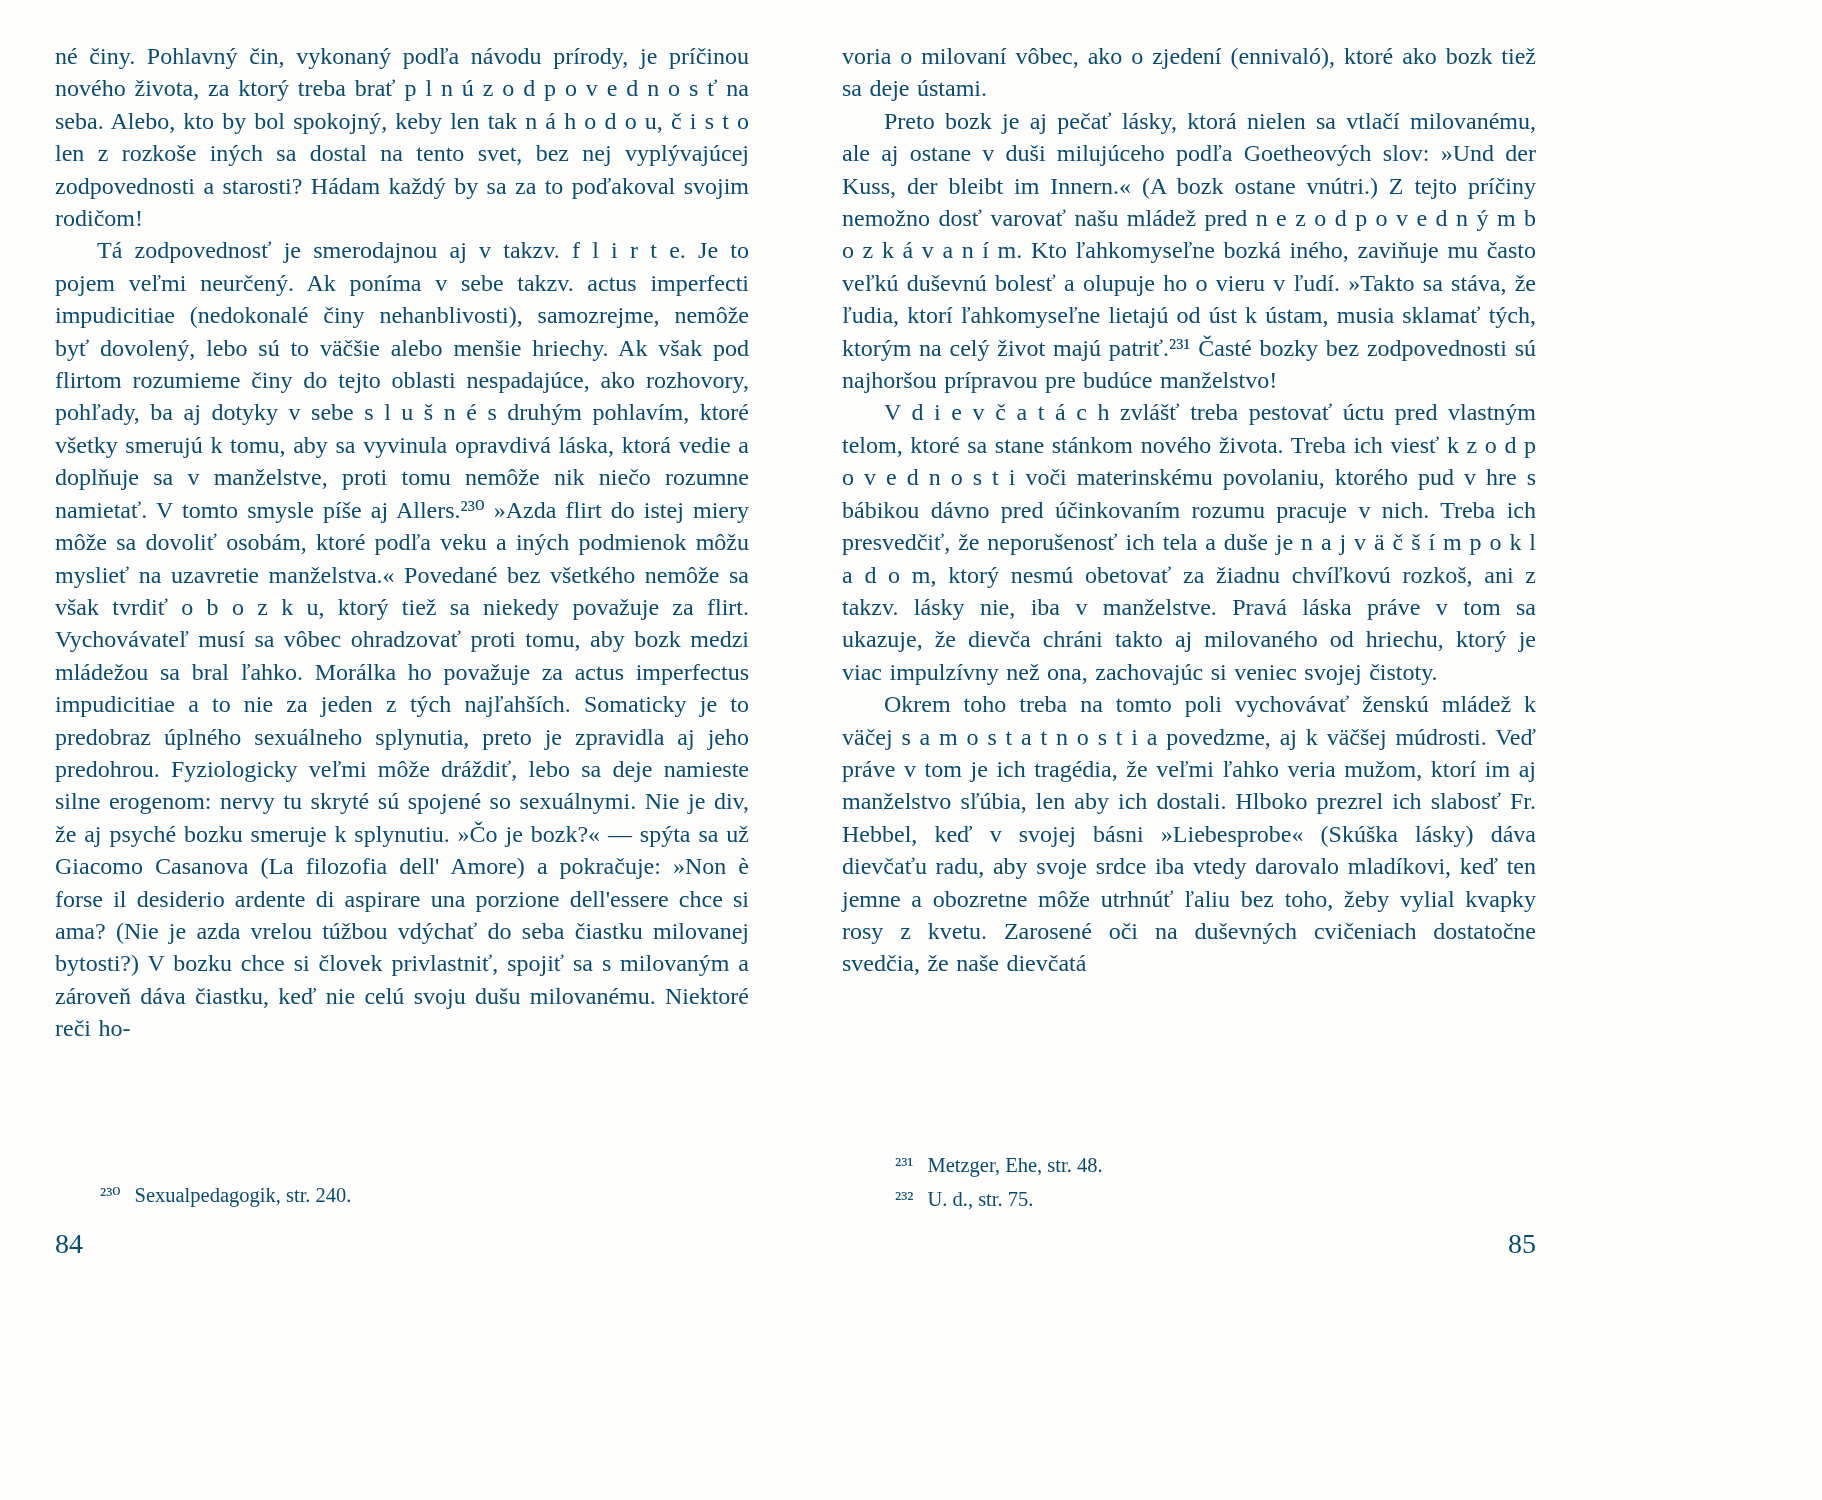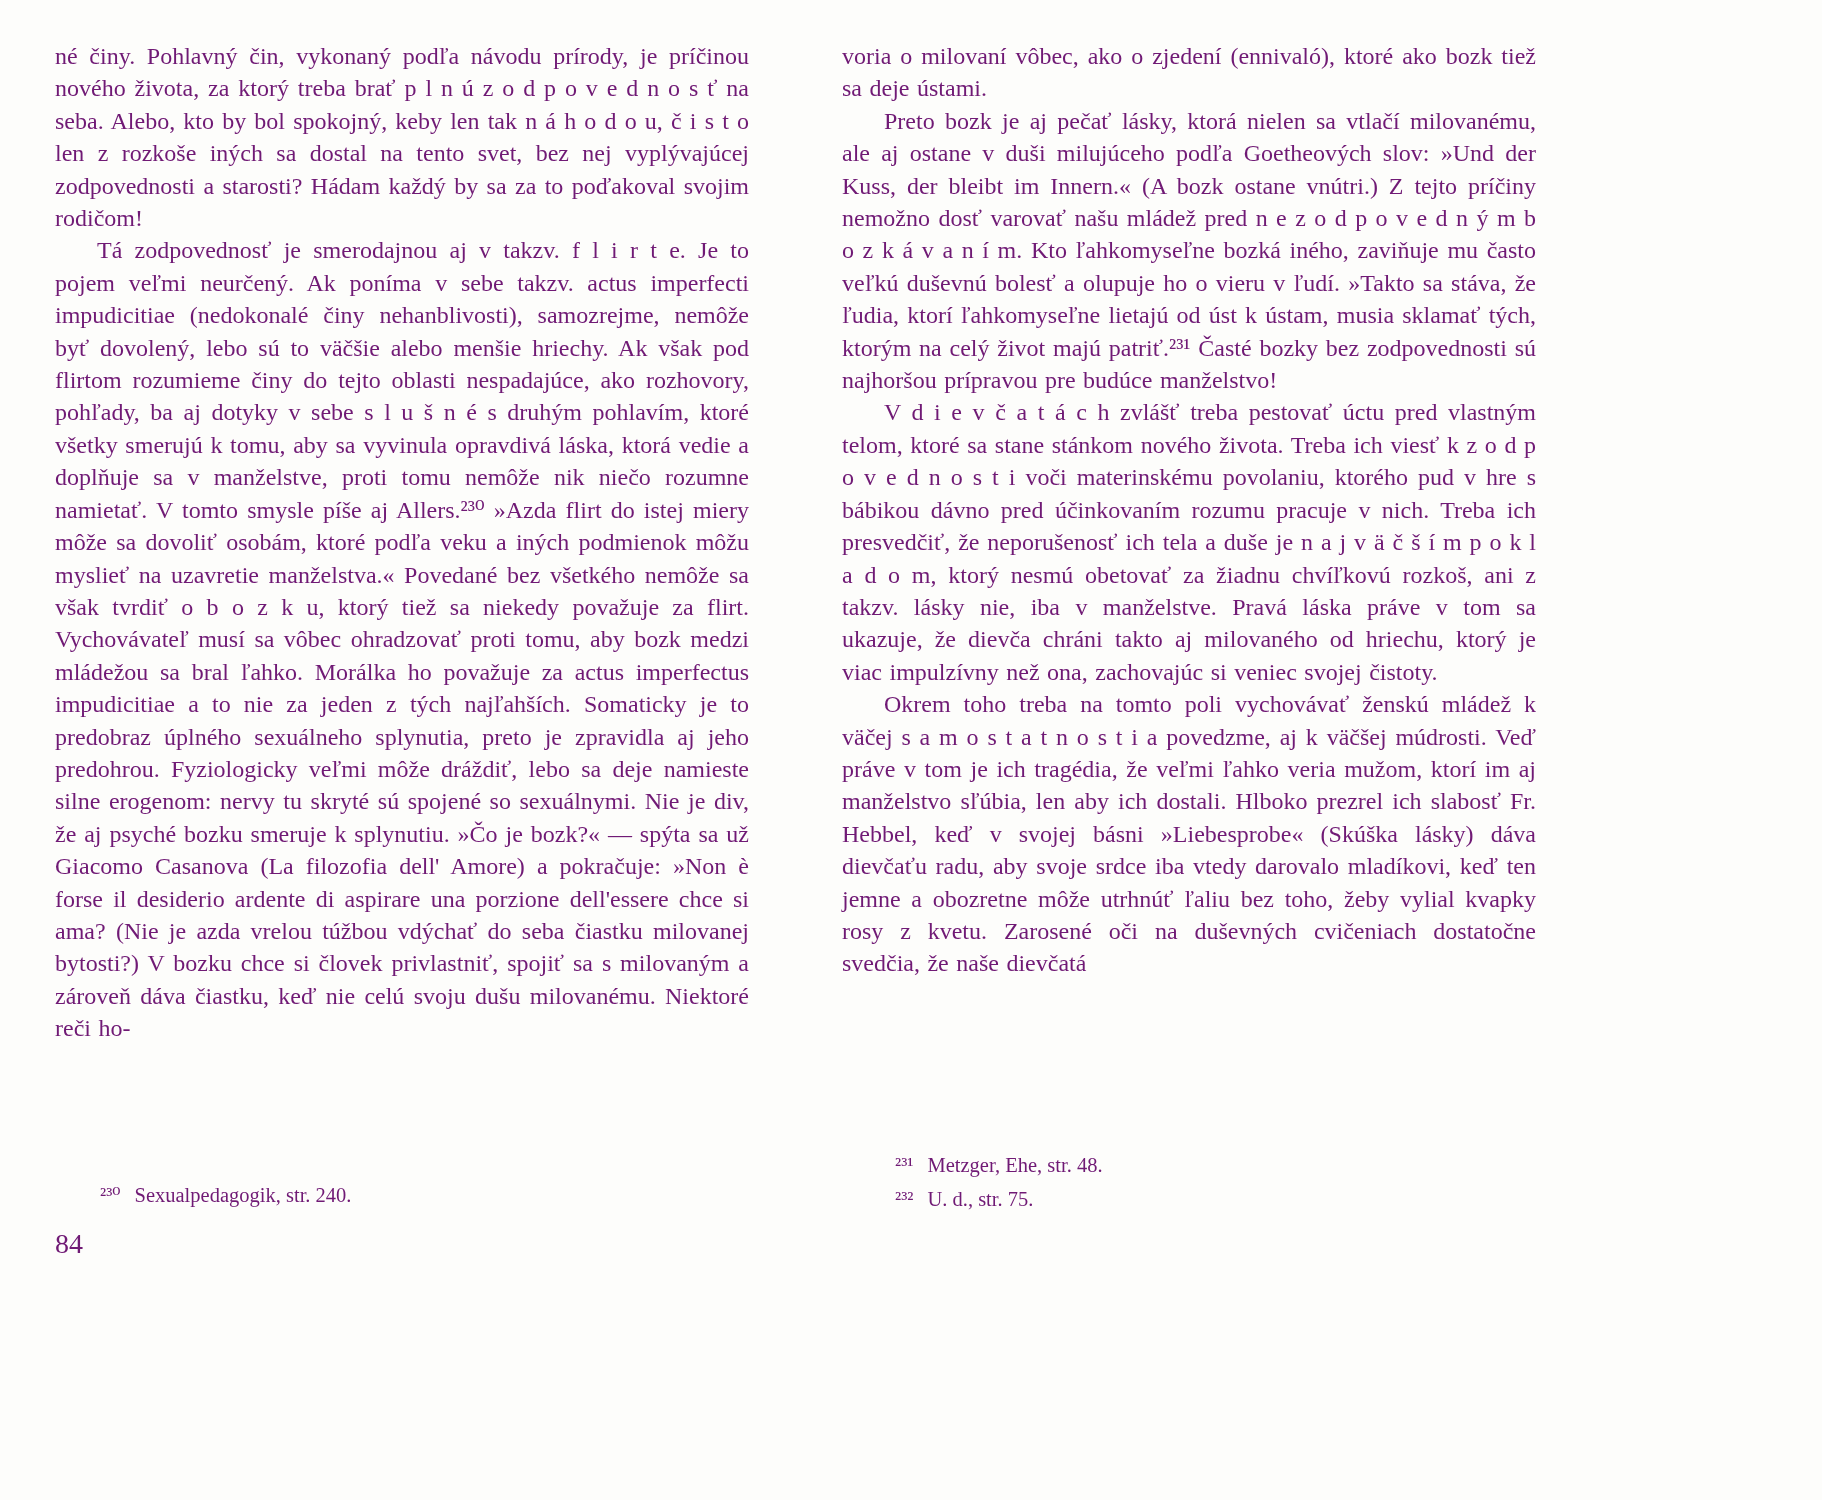--- a/index.html
+++ b/index.html
@@ -6,21 +6,21 @@
     margin: 0;
     padding: 0;
     background: #f2f2ee;
   }
   .spread {
     position: relative;
     width: 1822px;
     height: 1500px;
     background: #fdfdfb;
     font-family: "Liberation Serif", "DejaVu Serif", serif;
-    color: #701a75;
+    color: #0c4a6e;
     overflow: hidden;
   }
   .page-text {
     position: absolute;
     top: 40px;
     width: 694px;
   }
   .page-text.left  { left: 55px; }
   .page-text.right { left: 842px; }
   .page-text p {
@@ -82,14 +82,15 @@
 
   <div class="footnotes right">
     <div class="footnote">
       <span class="fn-marker">²³¹</span><span>Metzger, Ehe, str. 48.</span>
     </div>
     <div class="footnote">
       <span class="fn-marker">²³²</span><span>U. d., str. 75.</span>
     </div>
   </div>
 
+  <div class="page-number right">85</div>
 
 </div>
 
 </body></html>

